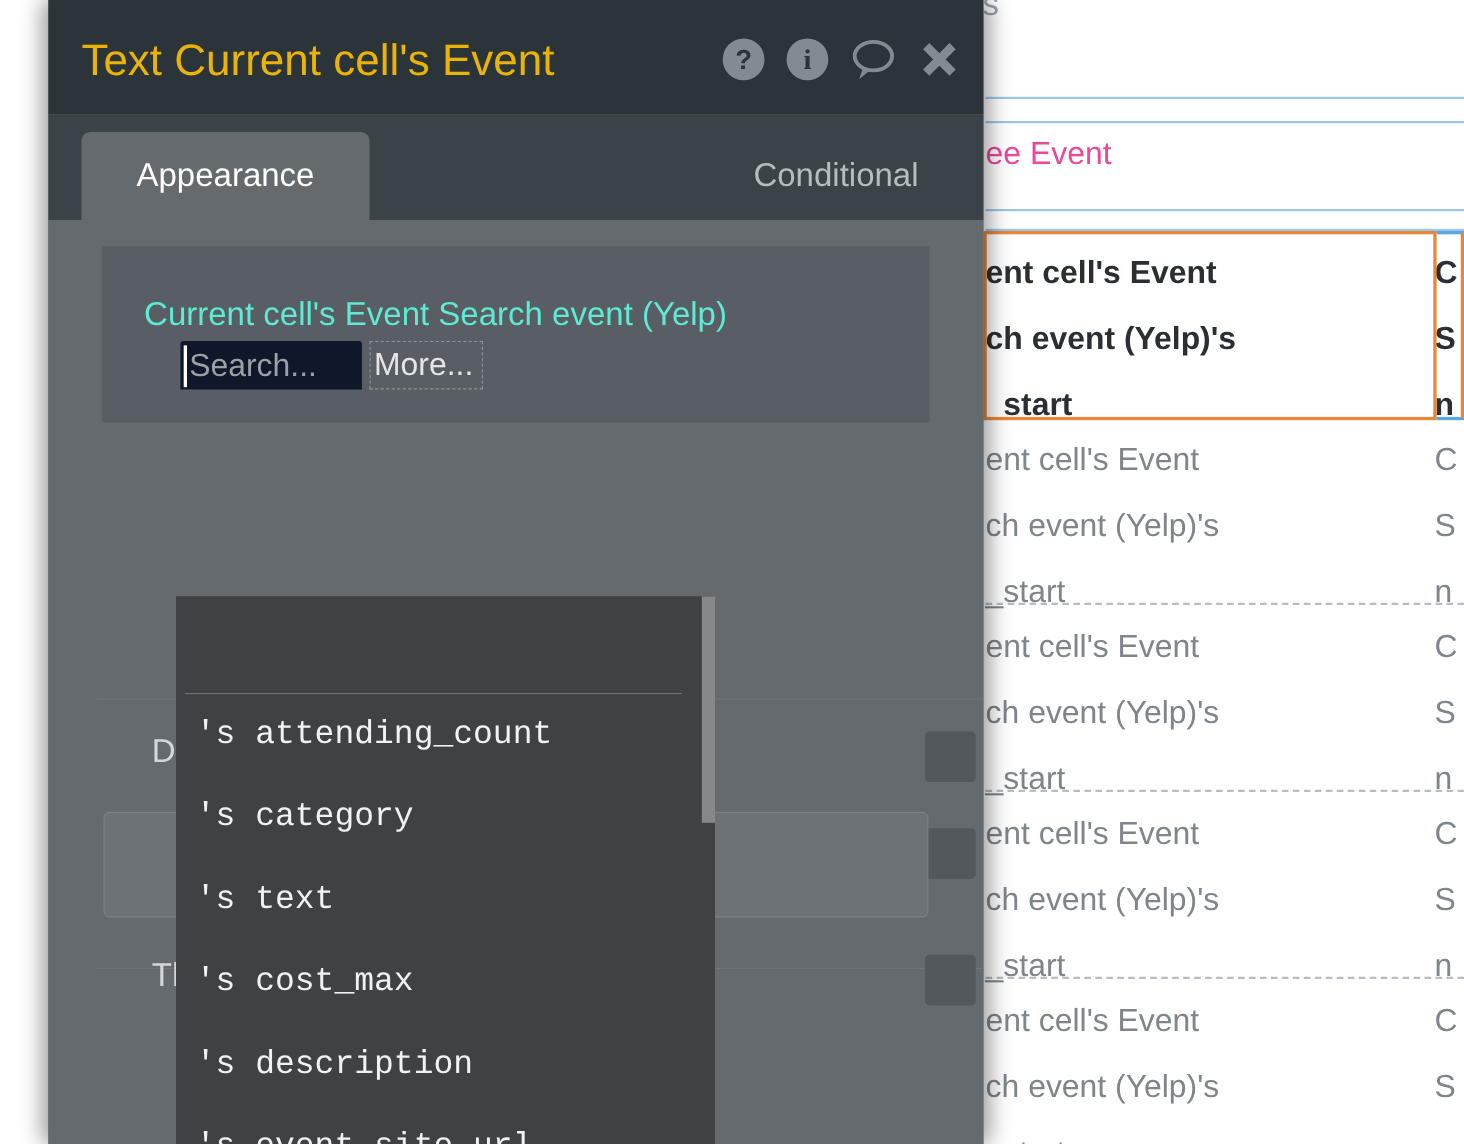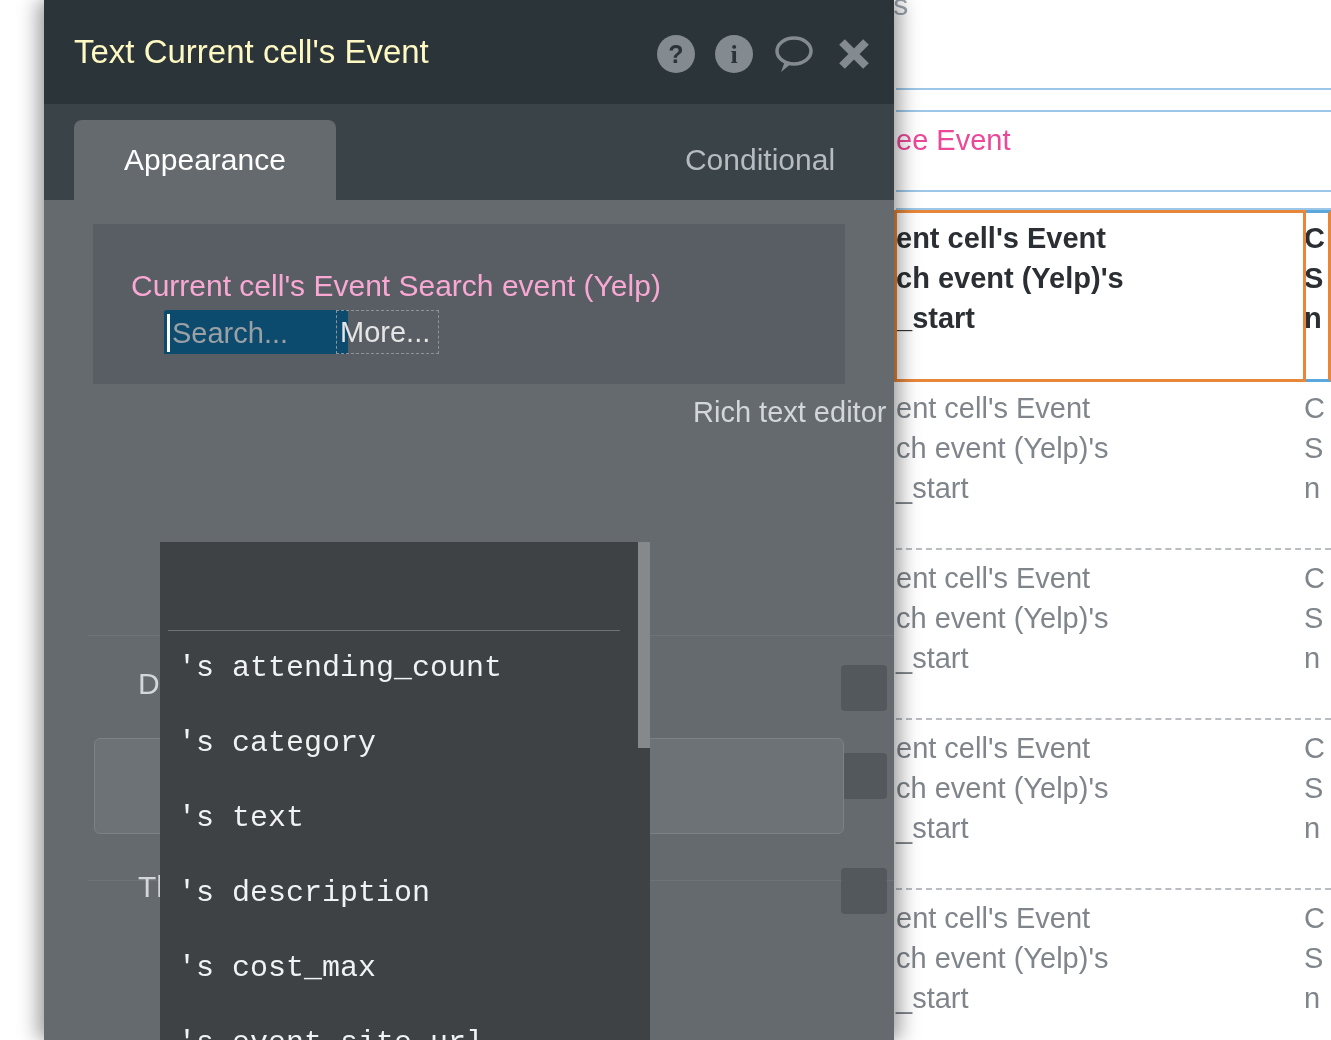--- a/index.html
+++ b/index.html
@@ -60,21 +60,21 @@
   }
   .bg-row {
     position: relative;
     height: 170px;
     box-sizing: border-box;
   }
   .bg-row .cell {
     position: absolute;
     top: 8px;
     font-size: 29px;
-    line-height: 40px;
+    line-height: 60px;
     color: #7f858b;
     white-space: pre;
   }
   .bg-row .cell.c1 { left: 0px; }
   .bg-row .cell.c2 { left: 408px; }
   .bg-row.selected .cell { color: #2b2f33; font-weight: 600; }
   .bg-row .dashsep {
     position: absolute;
     left: 0; right: 0; bottom: 0;
     border-bottom: 2px dashed #b9bcc0;
@@ -115,22 +115,22 @@
   }
   .dlg-header {
     height: 104px;
     background: #2b3438;
     position: relative;
   }
   .dlg-title {
     position: absolute;
     left: 30px;
     top: 33px;
-    font-size: 33px;
-    color: #fef9c3;
+    font-size: 40px;
+    color: #eab308;
     white-space: nowrap;
   }
   .dlg-icons {
     position: absolute;
     right: 20px;
     top: 34px;
     display: flex;
     align-items: center;
     gap: 18px;
   }
@@ -176,30 +176,30 @@
     top: 24px;
     width: 752px;
     height: 160px;
     background: #585e63;
   }
   .composer-expr {
     position: absolute;
     left: 38px;
     top: 45px;
     font-size: 30px;
-    color: #f9a8d4;
+    color: #5eead4;
     white-space: nowrap;
   }
   .search-field {
     position: absolute;
     left: 71px;
     top: 86px;
-    width: 184px;
+    width: 165px;
     height: 44px;
-    background: #0c4a6e;
+    background: #0f172a;
     border-radius: 3px 3px 0 0;
   }
   .search-field .caret {
     position: absolute;
     left: 3px;
     top: 4px;
     width: 3px;
     height: 38px;
     background: #ffffff;
   }
@@ -460,43 +460,42 @@
       <div class="search-field">
         <div class="caret"></div>
         <div class="ph">Search...</div>
       </div>
 
       <div class="more-btn">
         <span>More...</span>
       </div>
     </div>
 
-    <div class="rte-label">Rich text editor</div>
 
     <div class="checkbox cb1"></div>
     <div class="checkbox cb2"></div>
     <div class="checkbox cb3"></div>
 
     <div class="field-label l1">D</div>
     <div class="field-label l2">R</div>
     <div class="field-label l3">Th</div>
 
     <div class="text-input">
       <div class="val">/</div>
     </div>
 
     <div class="ac-dropdown">
       <div class="ac-top-pad"></div>
       <div class="ac-sep"></div>
       <div class="ac-list" id="ac-list">
           <div class="ac-item">'s attending_count</div>
           <div class="ac-item">'s category</div>
           <div class="ac-item">'s text</div>
+          <div class="ac-item">'s cost_max</div>
           <div class="ac-item">'s description</div>
-          <div class="ac-item">'s cost_max</div>
           <div class="ac-item">'s event_site_url</div>
         </div>
       <div class="ac-scroll-track">
         <div class="ac-scroll-thumb"></div>
       </div>
     </div>
 
   </div>
 </div>
 

